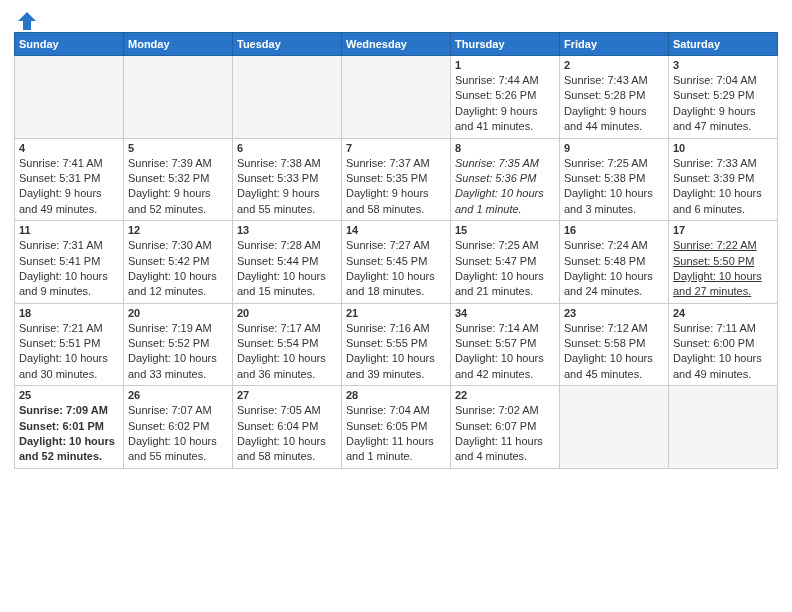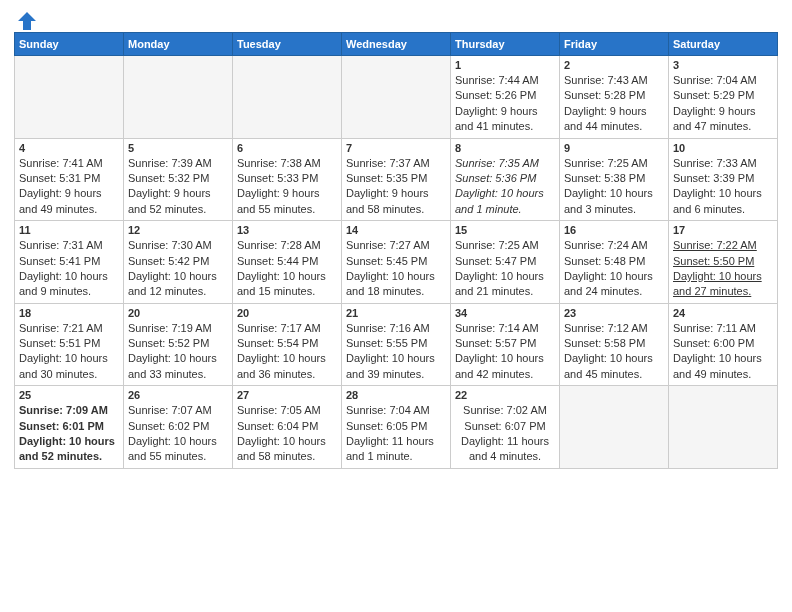--- a/index.html
+++ b/index.html
@@ -318,21 +318,21 @@
           </td>
           <td>
             <span class="day-num">28</span>
             <div class="day-info" style="white-space: pre-line;">Sunrise: 7:04 AM
 Sunset: 6:05 PM
 Daylight: 11 hours
 and 1 minute.</div>
           </td>
           <td>
             <span class="day-num">22</span>
-            <div class="day-info" style="white-space: pre-line; text-align: center;">Sunrise: 7:02 AM
+            <div class="day-info" style="white-space: pre-line;">Sunrise: 7:02 AM
 Sunset: 6:07 PM
 Daylight: 11 hours
 and 4 minutes.</div>
           </td>
           <td class="empty"></td>
           <td class="empty"></td>
         </tr>
       </tbody>
   </table>
 </div>

